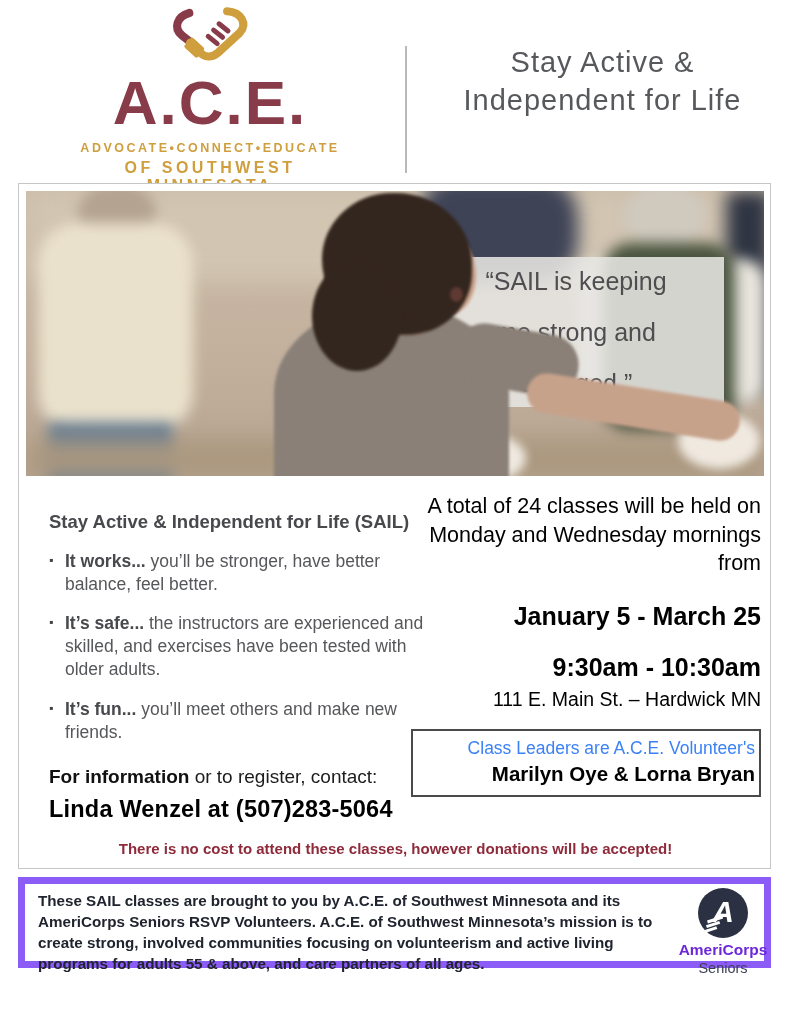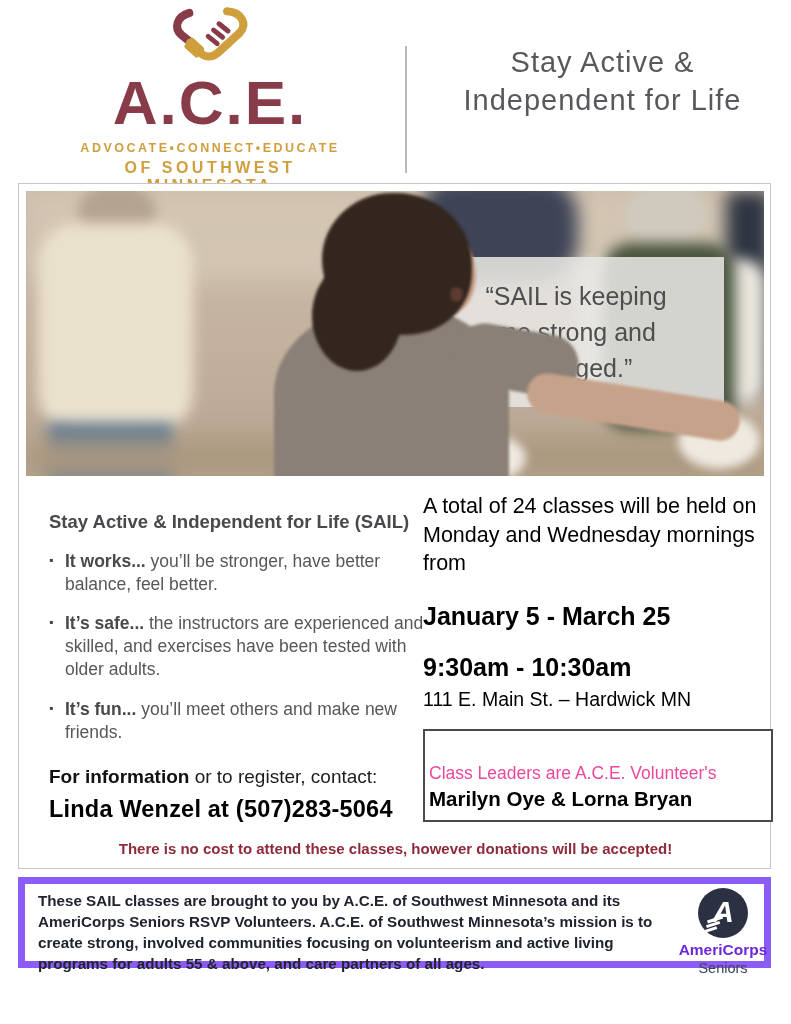--- a/index.html
+++ b/index.html
@@ -54,45 +54,45 @@
   .fg-face{left:392px;top:42px;width:58px;height:82px;border-radius:50% 60% 55% 50%;background:#c99f87;z-index:6;}
   .fg-mouth{left:424px;top:96px;width:13px;height:15px;border-radius:50%;background:#5e3a33;z-index:8;}
   .fg-hair{left:296px;top:2px;width:150px;height:142px;border-radius:48% 52% 45% 55%;background:#33261e;z-index:7;}
   .fg-hair2{left:286px;top:70px;width:90px;height:110px;border-radius:50%;background:#33261e;z-index:7;}
   .fg-sleeve{left:428px;top:138px;width:125px;height:62px;border-radius:30px;background:#8a8077;transform:rotate(10deg);z-index:6;}
   .fg-arm{left:500px;top:196px;width:215px;height:40px;border-radius:22px;background:#c7a28b;transform:rotate(9deg);z-index:6;}
   
   .quote-box{
     position:absolute;left:402px;top:66px;width:296px;height:150px;z-index:5;
     background:rgba(231,230,227,0.88);display:flex;flex-direction:column;
-    justify-content:center;text-align:center;
+    justify-content:center;text-align:center;gap:15px;
   }
   .quote-line{font-size:25px;color:#4e4e50;line-height:1.45;}
 
   
   .left-col{position:absolute;left:30px;top:326px;width:382px;color:#56575a;}
   .lead-bold{font-size:18.5px;font-weight:bold;color:#48494c;line-height:1.3;}
   .lead-rest{font-size:18.5px;line-height:1.3;}
   .bullet{display:flex;margin-top:16px;font-size:17.5px;line-height:1.32;}
   .bullet .sq{flex:0 0 16px;color:#3f4043;font-size:12px;padding-top:3px;}
   .bullet b{color:#48494c;}
   .contact-line{margin-top:22px;font-size:19px;color:#1c1c1c;}
   .contact-line b{color:#111;}
   .contact-name{margin-top:8px;font-size:23.5px;font-weight:bold;color:#000;letter-spacing:0.2px;}
 
-  .right-col{position:absolute;left:404px;top:308px;width:350px;text-align:left;color:#000;}
+  .right-col{position:absolute;left:392px;top:308px;width:350px;text-align:right;color:#000;}
   .rc-intro{font-size:21.5px;line-height:1.33;}
   .rc-dates{font-size:25px;font-weight:bold;margin-top:24px;}
   .rc-time{font-size:25px;font-weight:bold;margin-top:22px;}
   .rc-venue{font-size:21.5px;font-weight:bold;margin-top:26px;}
   .rc-address{font-size:19.5px;margin-top:6px;}
   .leaders-box{
     margin-top:18px;border:2px solid #4a4a4a;padding:7px 4px 9px 4px;background:#fff;
   }
-  .leaders-line1{font-size:17.5px;color:#ec4899;margin-top:25px;}
+  .leaders-line1{font-size:17.5px;color:#3b82f6;}
   .leaders-line2{font-size:20.5px;font-weight:bold;color:#000;margin-top:3px;}
 
   .notice{
     position:absolute;left:0;top:656px;width:753px;text-align:center;
     font-size:15px;font-weight:bold;color:#8e2a3a;
   }
 
   
   .footer-box{
     position:absolute;left:18px;top:877px;width:753px;height:91px;

